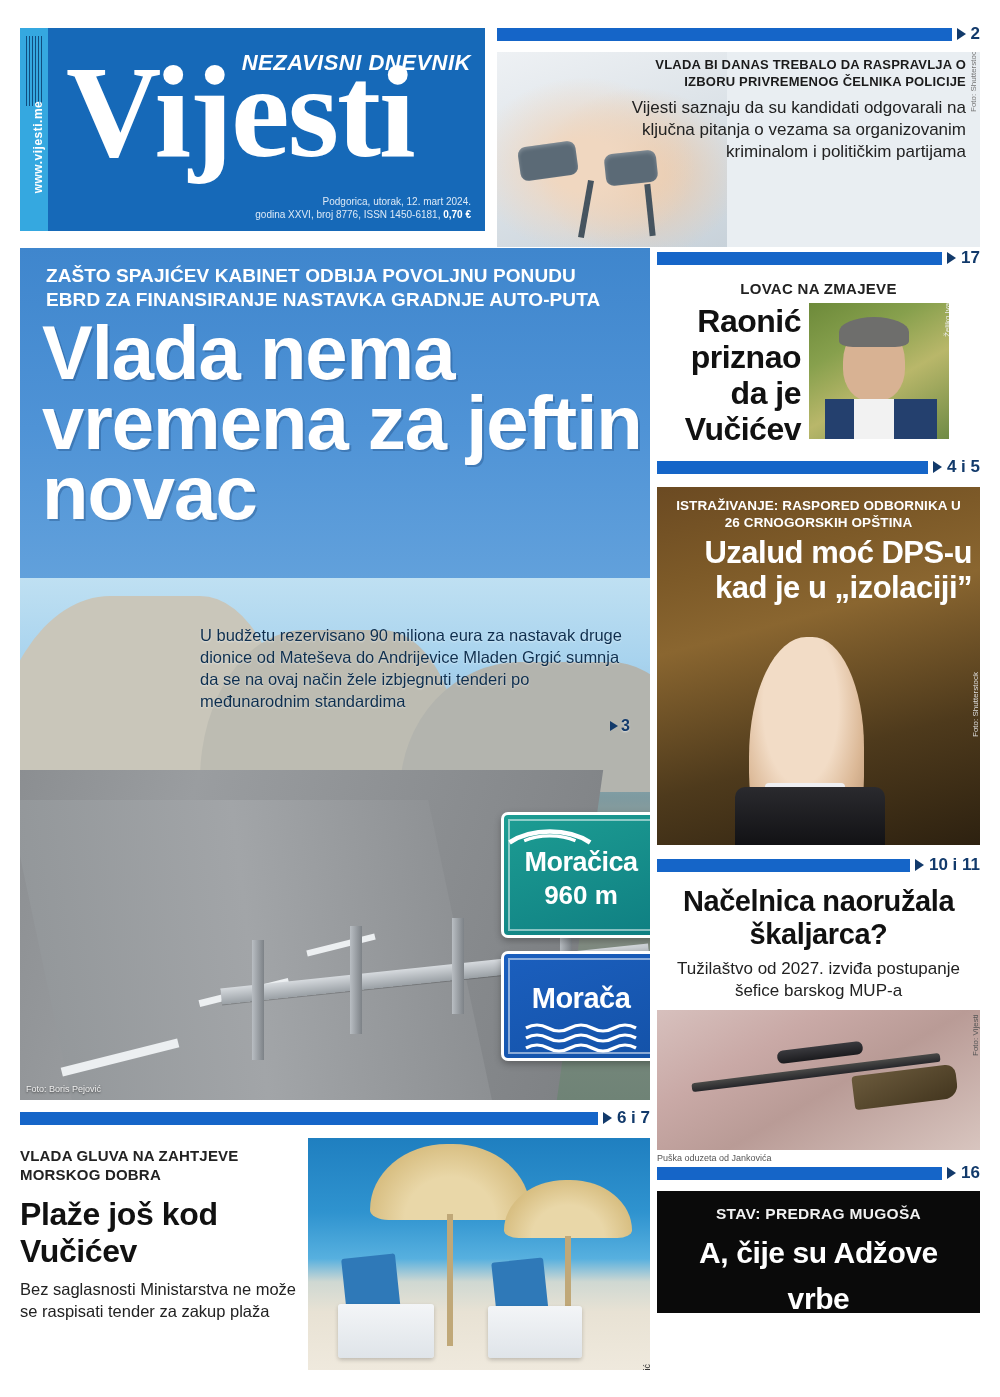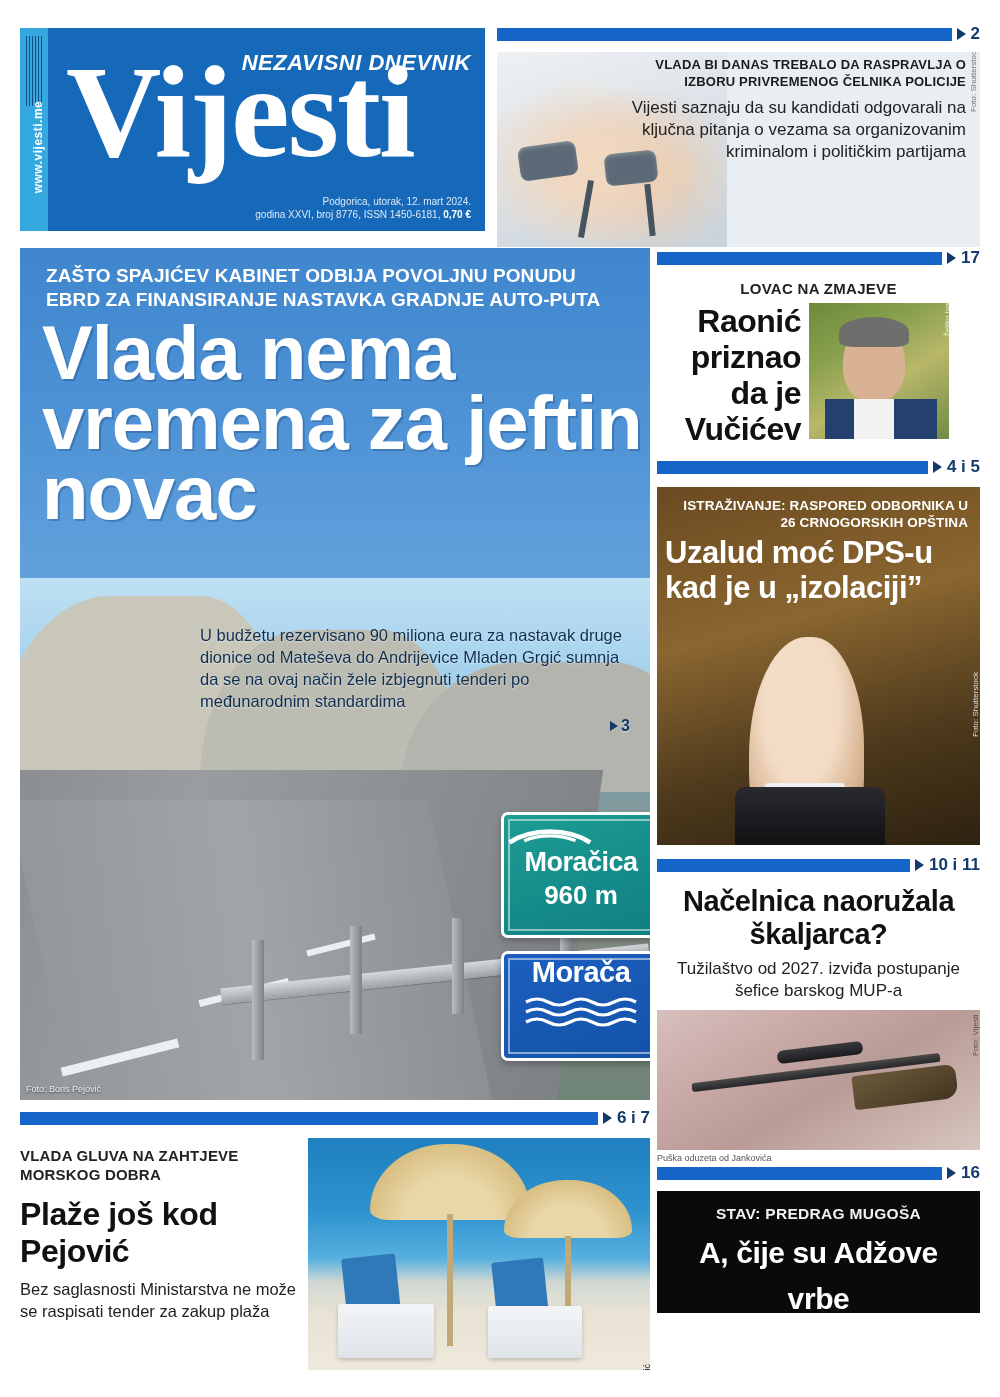--- a/index.html
+++ b/index.html
@@ -140,21 +140,21 @@
     background: linear-gradient(160deg,#1d9d93,#0f7f82);
     outline: 2px solid rgba(255,255,255,.5); outline-offset:-9px;
   }
   .sign-blue {
     left:481px; top:703px; width:160px; height:110px;
     background: linear-gradient(160deg,#1b5fbe,#1452a8);
     outline: 2px solid rgba(255,255,255,.5); outline-offset:-9px;
   }
   .sign-green .s-name{ font-size:27px; margin-top:32px; letter-spacing:-.5px;}
   .sign-green .s-sub{ font-size:26px; margin-top:2px; }
-  .sign-blue .s-name{ font-size:29px; margin-top:2px; letter-spacing:-.5px;}
+  .sign-blue .s-name{ font-size:29px; margin-top:28px; letter-spacing:-.5px;}
   .bridge-ico { position:absolute; left:0; right:0; top:11px; height:22px; }
   .waves { margin-top:6px; }
   .lead-credit {
     position:absolute; left:6px; bottom:6px; color:#f0f0f0; font-size:9px;
     text-shadow:0 1px 2px rgba(0,0,0,.6);
   }
 
   
   .rcol { position:absolute; left:657px; top:248px; width:323px; }
 
@@ -168,25 +168,25 @@
     width:140px; height:136px; position:relative; overflow:hidden;
     background: linear-gradient(150deg,#6d8a3a 0%,#87a04d 30%,#b9b76a 58%,#6f8b45 100%);
   }
   .face { position:absolute; background:#d8b293; }
 
   .dps {
     position:relative; margin-top:10px; height:358px; overflow:hidden;
     background: linear-gradient(165deg,#6b4a22 0%,#7d5a28 22%,#8a6630 38%,#4e3a1c 70%,#2d2110 100%);
   }
   .dps-kicker {
-    position:absolute; left:12px; right:12px; top:10px; text-align:right;
+    position:absolute; left:12px; right:12px; top:10px; text-align:center;
     color:#fff; font-size:13.5px; font-weight:bold; line-height:17px; letter-spacing:.1px;
   }
   .dps-head {
-    position:absolute; left:8px; right:8px; top:48px; text-align:left;
+    position:absolute; left:8px; right:8px; top:48px; text-align:right;
     color:#fff; font-size:31px; font-weight:bold; line-height:35px; letter-spacing:-.5px;
   }
   .hand {
     position:absolute; left:92px; top:150px; width:115px; height:200px;
     background: radial-gradient(ellipse at 45% 35%, #f2dcc6 0 42%, #dbb896 70%, #b48f6e 100%);
     border-radius: 50% 45% 18% 22% / 60% 55% 30% 32%;
   }
   .sleeve {
     position:absolute; left:78px; top:300px; width:150px; height:60px;
     background: linear-gradient(180deg,#2a2a2e,#111114);
@@ -401,21 +401,21 @@
 
   <div class="beach">
     <div class="pagebar">
       <div class="bar"></div>
       <div class="tri"></div>
       <div class="num">6 i 7</div>
     </div>
     <div class="beach-inner">
       <div class="beach-text">
         <div class="beach-kicker">VLADA GLUVA NA ZAHTJEVE MORSKOG DOBRA</div>
-        <div class="beach-head">Plaže još kod Pejović</div>
+        <div class="beach-head">Plaže još kod Vučićev</div>
         <div class="beach-lead">Bez saglasnosti Ministarstva ne može se raspisati tender za zakup plaža</div>
       </div>
       <div class="beach-photo">
         <div class="umbrella-top" style="left:62px;top:6px;"></div>
         <div class="umbrella-pole" style="left:139px;top:76px;height:132px;"></div>
         <div class="umbrella-top" style="left:196px;top:42px;width:128px;height:58px;"></div>
         <div class="umbrella-pole" style="left:257px;top:98px;height:104px;"></div>
         <div class="lounger-back" style="left:36px;top:118px;width:54px;height:58px;transform:rotate(-6deg);"></div>
         <div class="lounger" style="left:30px;top:166px;width:96px;height:54px;"></div>
         <div class="lounger-back" style="left:186px;top:122px;width:52px;height:56px;transform:rotate(-6deg);"></div>

